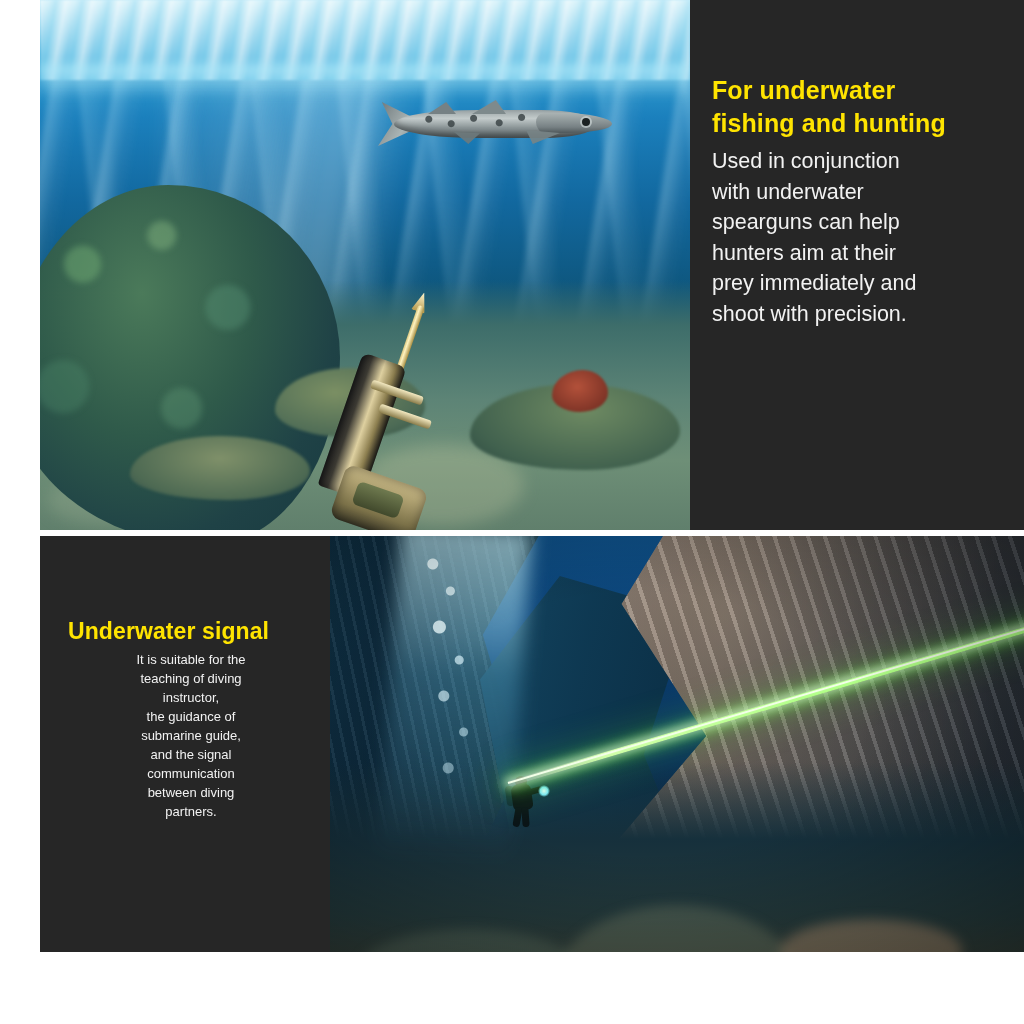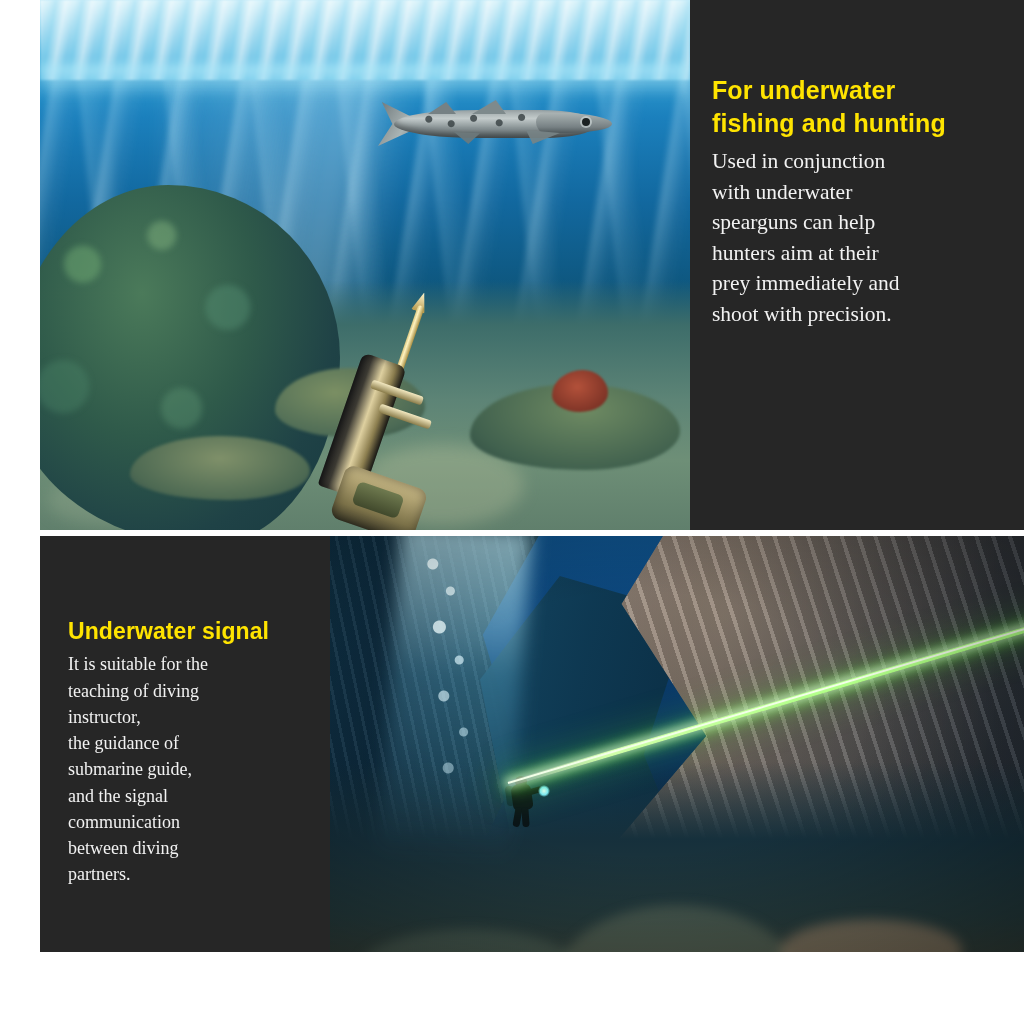--- a/index.html
+++ b/index.html
@@ -79,29 +79,29 @@
     line-height: 1.32;
     margin: 0 0 6px 0;
     letter-spacing: 0.1px;
   }
   .body-text {
     color: #f2f2f2;
     font-size: 21.5px;
     line-height: 1.42;
     margin: 0;
     white-space: pre-line;
-    font-family: Liberation Serif, serif;
   }
   .panel2 .heading {
     font-size: 23px;
     margin-bottom: 5px;
   }
   .panel2 .body-text {
-    font-size: 18px;
+    font-size: 13px;
     line-height: 1.46;
+    text-align: center;
   }
 
   
   .sea1 {
     position: absolute;
     inset: 0;
     background:
       linear-gradient(to bottom,
         #bfe9f7 0%,
         #7fd0ee 4%,

